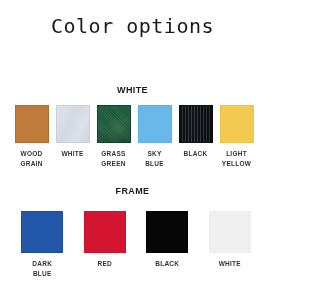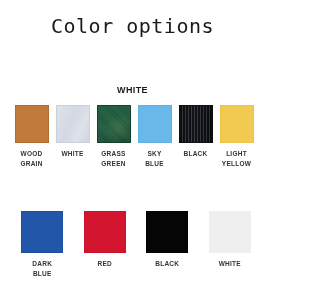--- a/index.html
+++ b/index.html
@@ -210,20 +210,21 @@
         <div class="chip tex-blackpanel"></div>
         <div class="chip-label">BLACK</div>
       </div>
       <div class="swatch-cell">
         <div class="chip tex-lightyellow"></div>
         <div class="chip-label">LIGHT
 YELLOW</div>
       </div>
     </div>
 
+  <div class="section-heading frame">FRAME</div>
 
   <div class="swatch-row frame" id="row-frame">
       <div class="swatch-cell">
         <div class="chip tex-darkblue"></div>
         <div class="chip-label">DARK
 BLUE</div>
       </div>
       <div class="swatch-cell">
         <div class="chip tex-red"></div>
         <div class="chip-label">RED</div>

